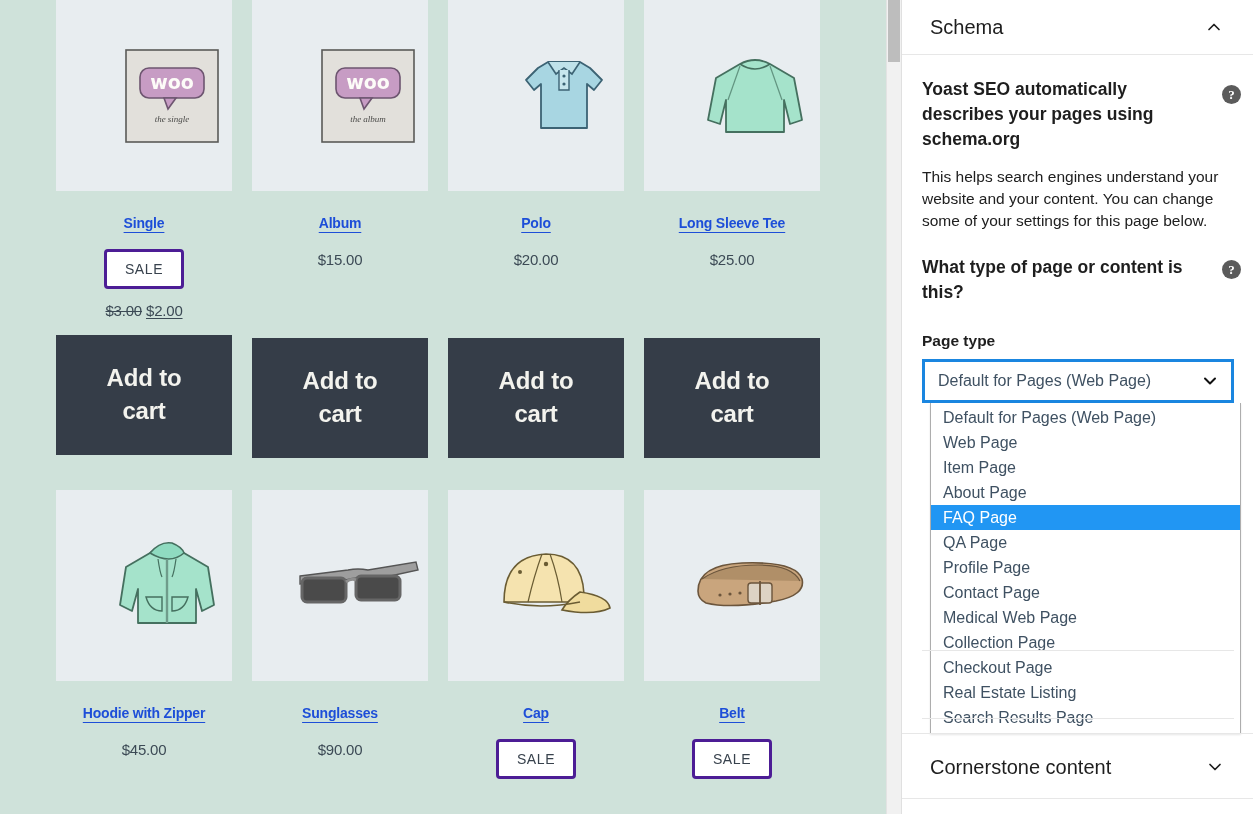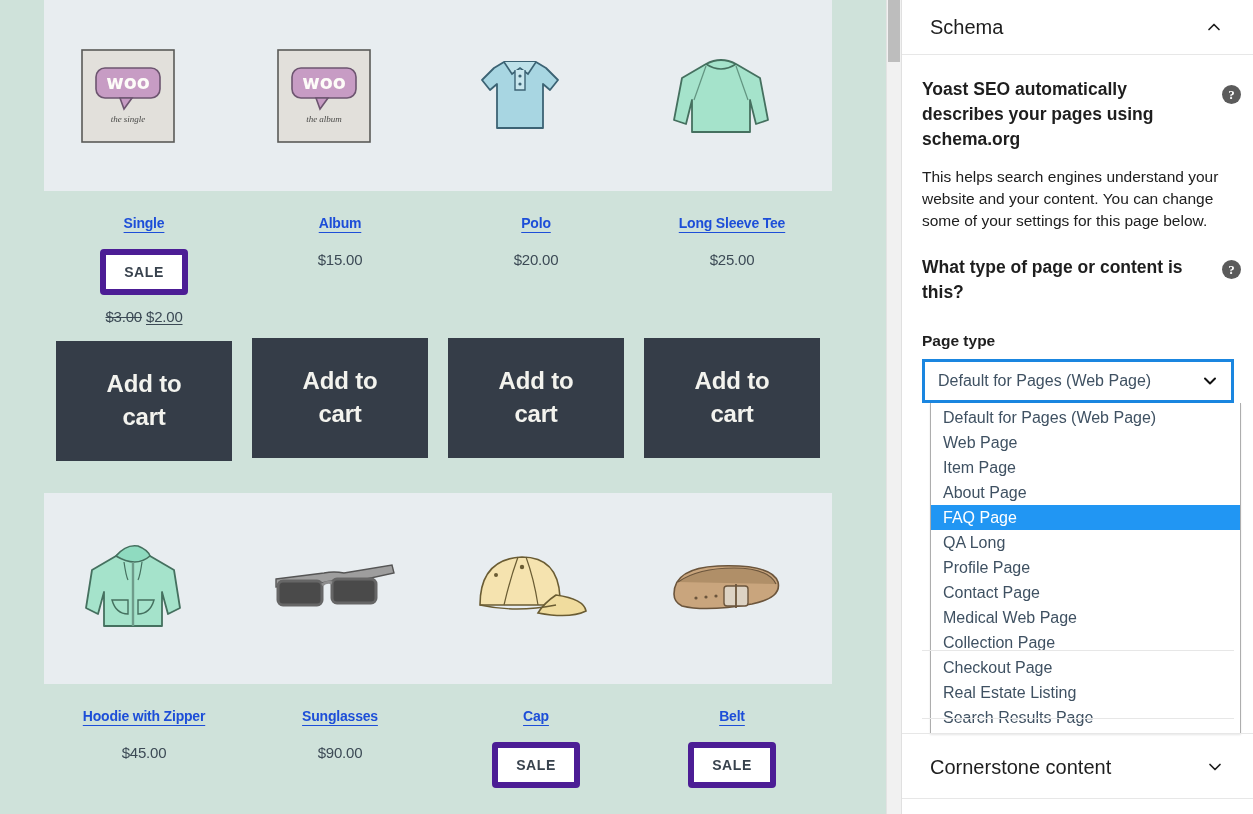--- a/index.html
+++ b/index.html
@@ -14,37 +14,36 @@
     position:absolute;left:0;top:0;width:886px;height:814px;
     background:#cfe2da;overflow:hidden;
   }
   .grid{
     position:absolute;left:56px;top:0;width:770px;
   }
   .row{display:flex;gap:20px;}
   .cell{width:176px;display:flex;flex-direction:column;align-items:center;}
   .thumb{
     width:176px;height:191px;background:#e8edf0;
-    display:flex;align-items:center;justify-content:flex-start;
+    display:flex;align-items:center;justify-content:flex-end;
     overflow:hidden;
-    padding-left:24px;
   }
   .thumb svg{display:block;}
   .pname{
     margin-top:24px;
     font-size:14px;font-weight:bold;color:#1d4ed8;
     text-decoration:underline;text-underline-offset:4px;
     line-height:1.2;
     letter-spacing:-.2px;
   }
   .sale-badge{
     margin-top:17px;
-    background:#fff;border:6px solid #4c1d95;border-radius:4px;
+    background:#fff;border:3px solid #4c1d95;border-radius:4px;
     padding:9px 18px;font-size:14px;letter-spacing:.6px;color:#38424d;
-    font-weight:700;
+    font-weight:400;
   }
   .price{
     margin-top:19px;font-size:15px;color:#3c4a55;
     letter-spacing:-.2px;
   }
   .price.sale{margin-top:13px;}
   .price .old{text-decoration:line-through;}
   .price .new{text-decoration:underline;text-underline-offset:2px;}
   .atc{
     margin-top:16px;width:176px;height:120px;background:#353d48;
@@ -312,21 +311,21 @@
               <path d="M4 6.5 L9 11.5 L14 6.5" fill="none" stroke="#111" stroke-width="2" stroke-linecap="round" stroke-linejoin="round"></path>
             </svg>
         </span>
       </div>
       <div class="options" id="options-list">
           <div class="opt">Default for Pages (Web Page)</div>
           <div class="opt">Web Page</div>
           <div class="opt">Item Page</div>
           <div class="opt">About Page</div>
           <div class="opt selected">FAQ Page</div>
-          <div class="opt">QA Long</div>
+          <div class="opt">QA Page</div>
           <div class="opt">Profile Page</div>
           <div class="opt">Contact Page</div>
           <div class="opt">Medical Web Page</div>
           <div class="opt">Collection Page</div>
           <div class="opt">Checkout Page</div>
           <div class="opt">Real Estate Listing</div>
           <div class="opt">Search Results Page</div>
         </div>
     </div>
   </div>

